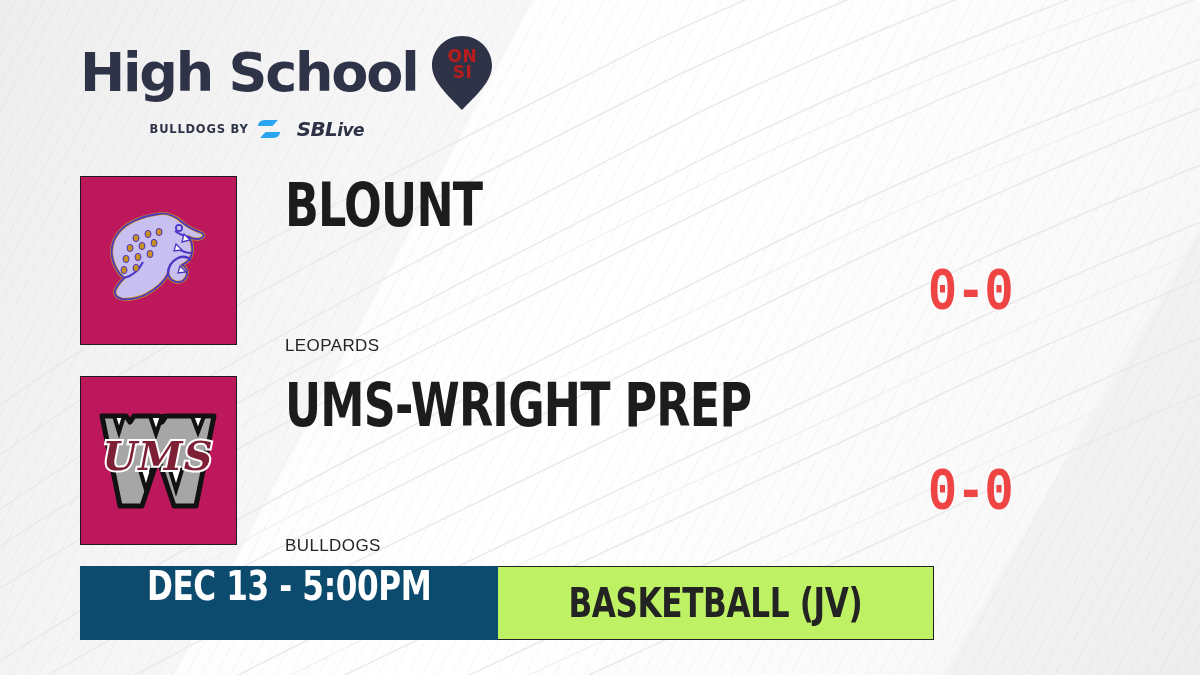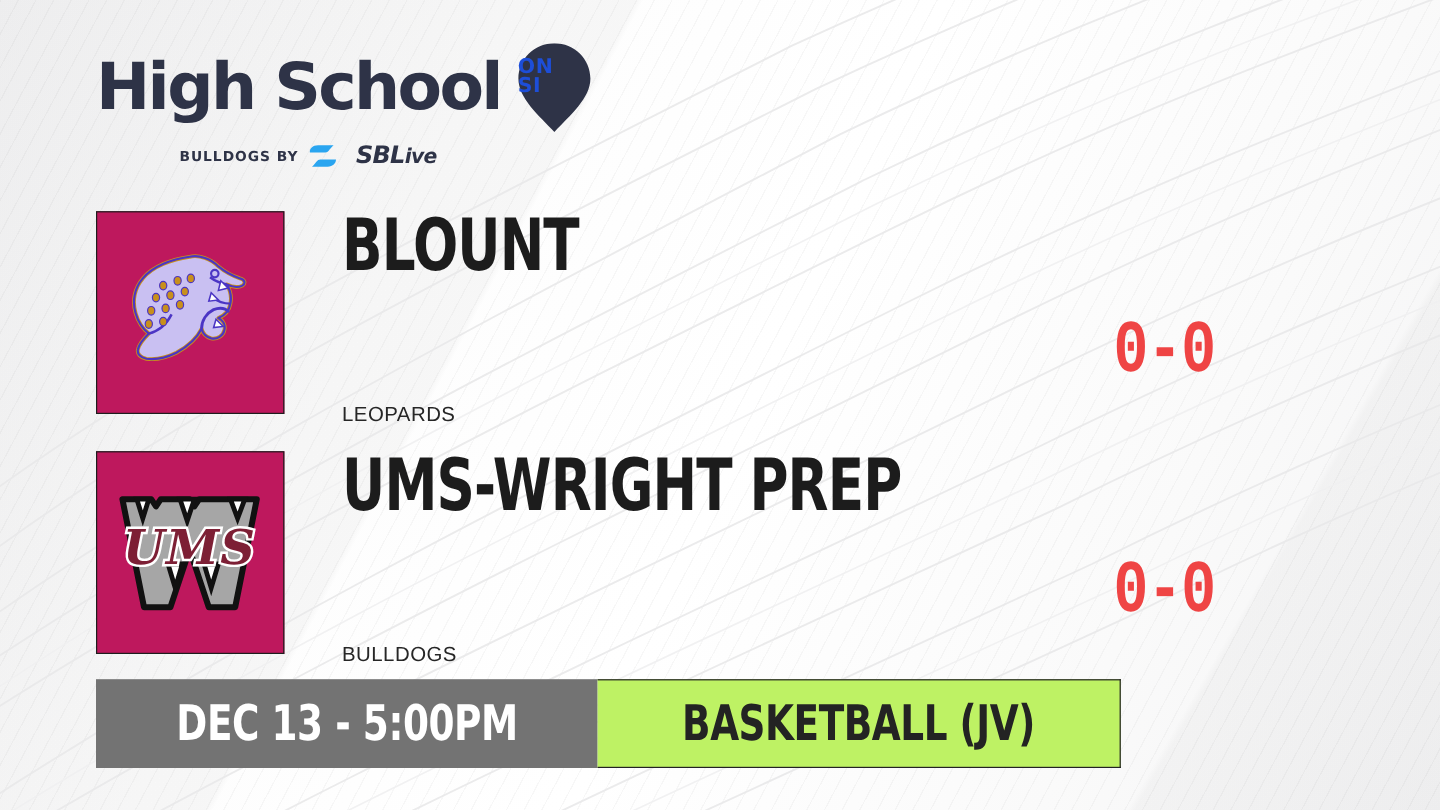--- a/index.html
+++ b/index.html
@@ -53,22 +53,22 @@
     letter-spacing: -2.2px;
     color: #2e3347;
     white-space: nowrap;
   }
   .pin { position: relative; width: 62px; height: 74px; flex: none; }
   .pin svg { position: absolute; inset: 0; }
   .pin-text {
     position: absolute;
     left: 0; top: 12px;
     width: 62px;
-    text-align: left;
-    color: #1d4ed8;
+    text-align: center;
+    color: #b91c1c;
     font-family: "DejaVu Sans", sans-serif;
     font-weight: 700;
     font-size: 17px;
     line-height: 16px;
     letter-spacing: .5px;
   }
   .powered {
     display: flex;
     align-items: center;
     justify-content: center;
@@ -161,23 +161,22 @@
   
   .infobar {
     position: absolute;
     left: 80px;
     top: 566px;
     height: 74px;
     display: flex;
     align-items: stretch;
   }
   .infobar-date {
-    background: #737373;
-    display: flex;
-    align-items: center;
+    background: #0c4a6e;
+    display: flex;
     justify-content: center;
     padding: 0 22px;
   }
   .infobar-sport {
     background: #bef264;
     border: 1px solid #232323;
     border-left: none;
     box-sizing: border-box;
     display: flex;
     align-items: center;

